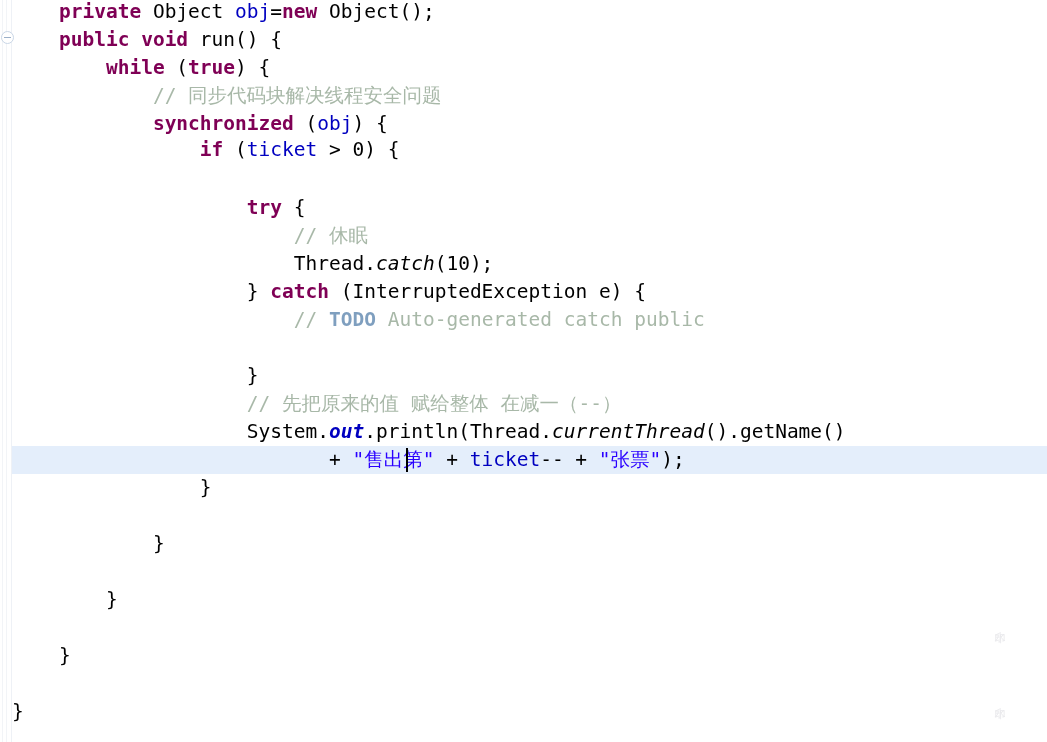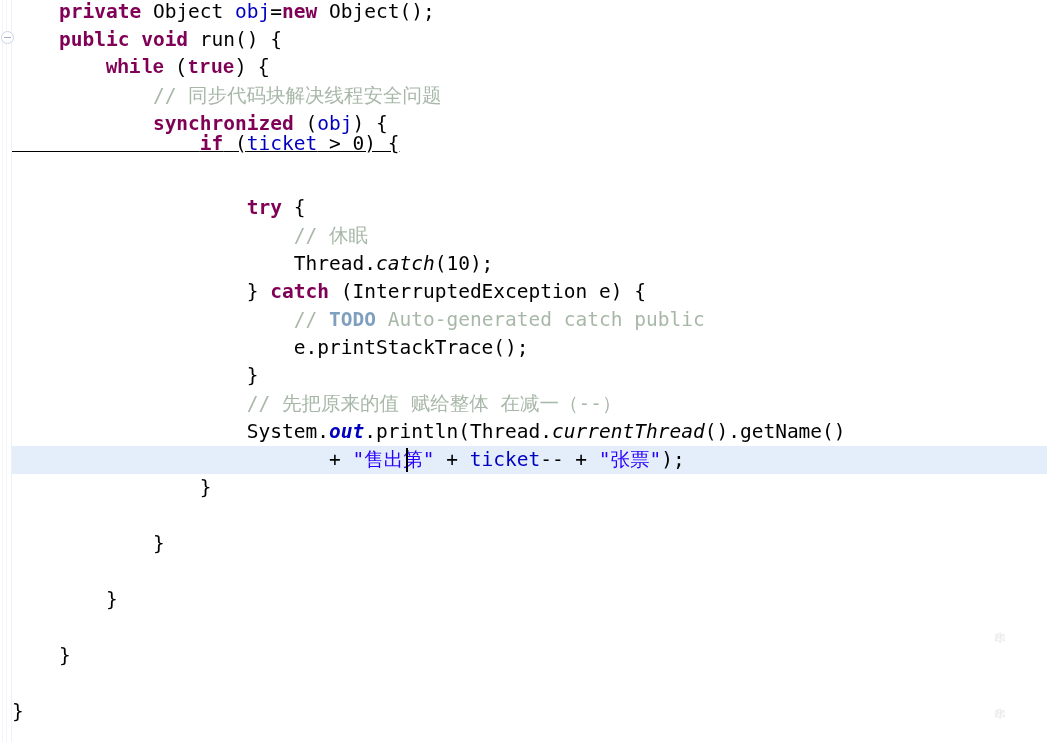--- a/index.html
+++ b/index.html
@@ -134,31 +134,30 @@
   <div class="gutter">
     <div class="gutter-rule r1"></div>
     <div class="gutter-rule r2"></div>
     <div class="gutter-rule r3"></div>
     <div class="fold-icon"></div>
   </div>
 
   <div class="code" id="code-surface">
       <div class="line" style="top: -2px;"><span class="pad">    </span><span class="kw">private</span><span class="plain"> Object </span><span class="field">obj</span><span class="plain">=</span><span class="kw">new</span><span class="plain"> Object();</span></div>
       <div class="line" style="top: 26px;"><span class="pad">    </span><span class="kw">public void</span><span class="plain"> run() {</span></div>
-      <div class="line" style="top: 54px; font-family: Liberation Mono, monospace;"><span class="pad">        </span><span class="kw">while</span><span class="plain"> (</span><span class="kw">true</span><span class="plain">) {</span></div>
+      <div class="line" style="top: 54px;"><span class="pad">        </span><span class="kw">while</span><span class="plain"> (</span><span class="kw">true</span><span class="plain">) {</span></div>
       <div class="line" style="top: 82px;"><span class="pad">            </span><span class="cmt">// 同步代码块解决线程安全问题</span></div>
       <div class="line" style="top: 110px;"><span class="pad">            </span><span class="kw">synchronized</span><span class="plain"> (</span><span class="field">obj</span><span class="plain">) {</span></div>
-      <div class="line" style="top: 130px; text-decoration: underline;"><span class="pad">                </span><span class="kw">if</span><span class="plain"> (</span><span class="field">ticket</span><span class="plain"> &gt; 0) {</span></div>
+      <div class="line" style="top: 136px;"><span class="pad">                </span><span class="kw">if</span><span class="plain"> (</span><span class="field">ticket</span><span class="plain"> &gt; 0) {</span></div>
       <div class="line" style="top: 166px;"></div>
       <div class="line" style="top: 194px;"><span class="pad">                    </span><span class="kw">try</span><span class="plain"> {</span></div>
       <div class="line" style="top: 222px;"><span class="pad">                        </span><span class="cmt">// 休眠</span></div>
       <div class="line" style="top: 250px;"><span class="pad">                        </span><span class="plain">Thread.</span><span class="stat">catch</span><span class="plain">(10);</span></div>
       <div class="line" style="top: 278px;"><span class="pad">                    </span><span class="plain">} </span><span class="kw">catch</span><span class="plain"> (InterruptedException e) {</span></div>
       <div class="line" style="top: 306px;"><span class="pad">                        </span><span class="cmt">// </span><span class="cmt-tag">TODO</span><span class="cmt"> Auto-generated catch public</span></div>
-      <div class="line" style="top: 334px;"><span class="pad">                        </span><span class="plain">e.printStackTrace();</span></div>
       <div class="line" style="top: 362px;"><span class="pad">                    </span><span class="plain">}</span></div>
       <div class="line" style="top: 390px;"><span class="pad">                    </span><span class="cmt">// 先把原来的值 赋给整体 在减一（--）</span></div>
       <div class="line" style="top: 418px;"><span class="pad">                    </span><span class="plain">System.</span><span class="statf">out</span><span class="plain">.println(Thread.</span><span class="stat">currentThread</span><span class="plain">().getName()</span></div>
       <div class="line current" style="top: 446px;"><span class="pad">                           </span><span class="plain">+ </span><span class="str">"售出第"</span><span class="plain"> + </span><span class="field">ticket</span><span class="plain">-- + </span><span class="str">"张票"</span><span class="plain">);</span></div>
       <div class="line" style="top: 474px;"><span class="pad">                </span><span class="plain">}</span></div>
       <div class="line" style="top: 502px;"></div>
       <div class="line" style="top: 530px;"><span class="pad">            </span><span class="plain">}</span></div>
       <div class="line" style="top: 558px;"></div>
       <div class="line" style="top: 586px;"><span class="pad">        </span><span class="plain">}</span></div>
       <div class="line" style="top: 614px;"></div>

